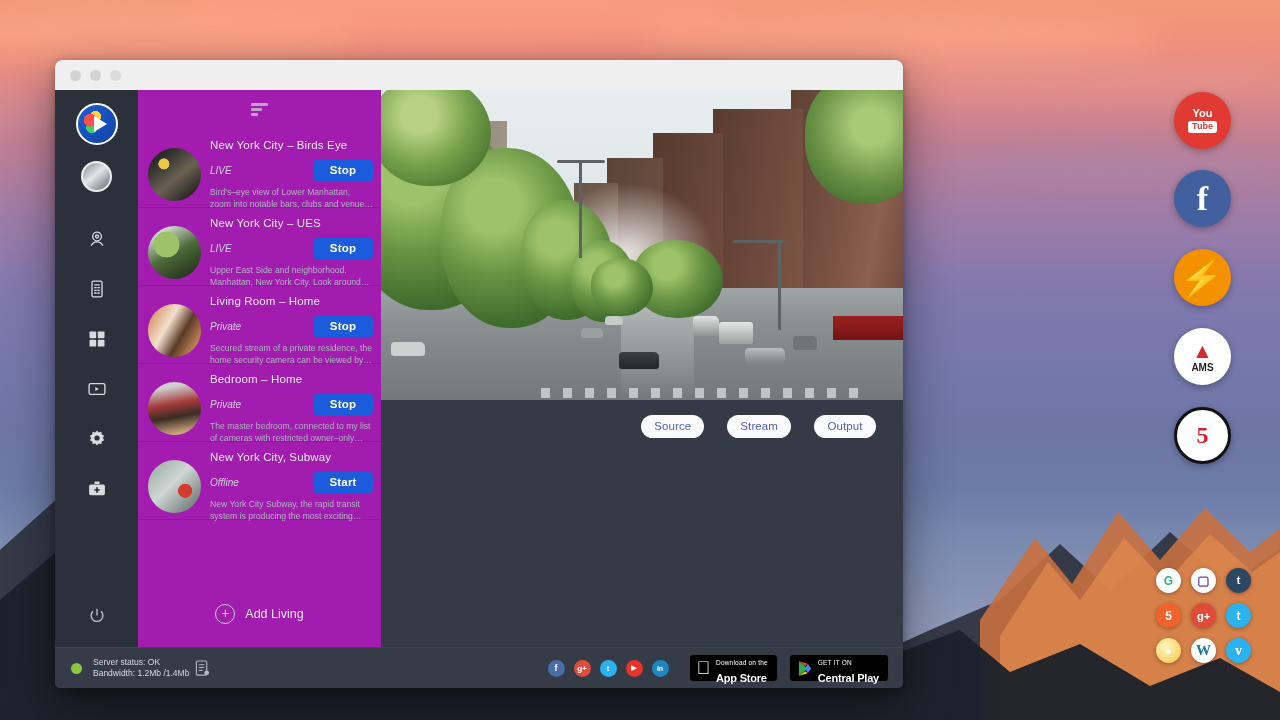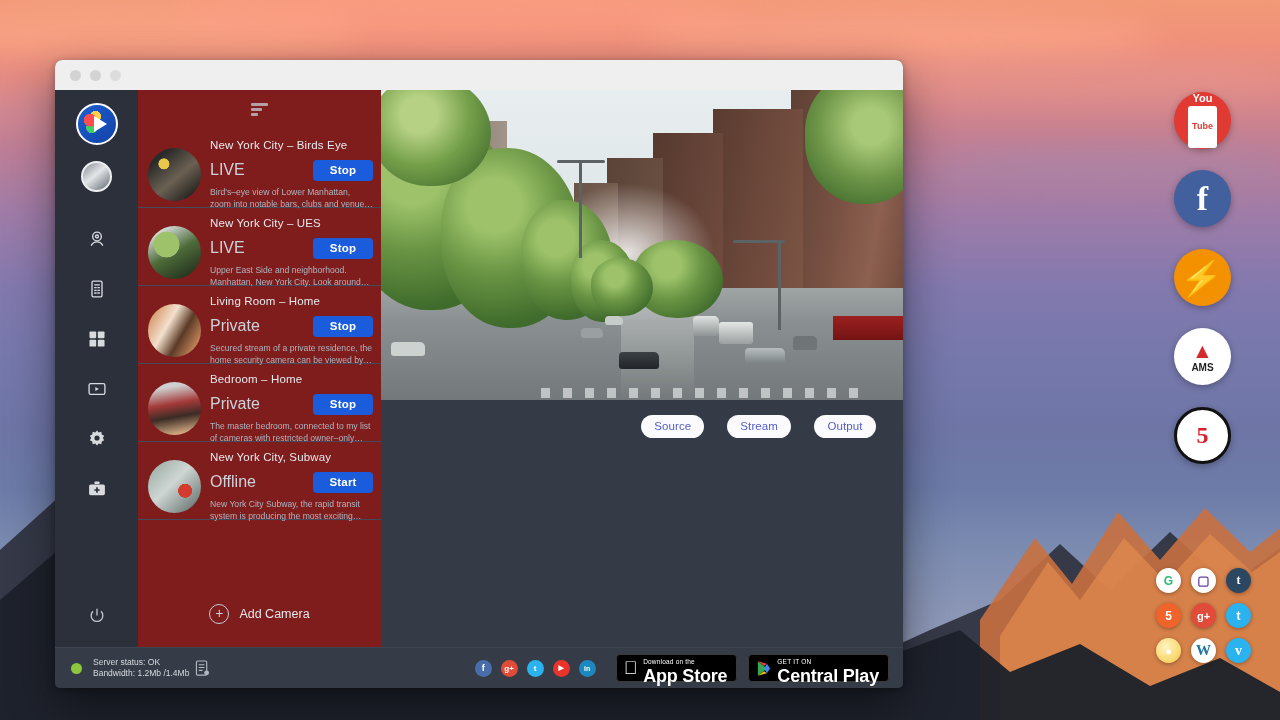--- a/index.html
+++ b/index.html
@@ -89,21 +89,21 @@
     color: #e7e9ec; opacity: .92;
   }
   .rail-spacer { flex: 1; }
   .rail-icon.power { margin-bottom: 18px; opacity: .8; }
   .rail-icon svg { width: 20px; height: 20px; fill: none; stroke: #e7e9ec; stroke-width: 1.6; }
   .rail-icon svg.filled { fill: #e7e9ec; stroke: none; }
 
   
   #listcol {
     width: 243px; flex: 0 0 243px;
-    background: #7f1d1d;
+    background: #a21caf;
     display: flex; flex-direction: column; align-items: center;
   }
   #list-toolbar {
     height: 40px; display: flex; align-items: center;
     justify-content: center; flex: 0 0 40px;
   }
   #sort-icon { width: 18px; height: 16px; position: relative; opacity: .75; }
   #sort-icon i {
     position: absolute; left: 0; display: block;
     height: 3px; background: #c8ccd4; border-radius: 1px;
@@ -122,21 +122,21 @@
     width: 53px; height: 53px; border-radius: 50%;
     flex: 0 0 53px; margin-top: 9px; margin-right: 9px;
     background-size: cover; background-position: center;
   }
   .cam-body { flex: 1; min-width: 0; }
   .cam-title {
     color: #e6e8ec; font-size: 11.5px; letter-spacing: .15px;
     margin-bottom: 8px; white-space: nowrap; overflow: hidden;
   }
   .cam-row { display: flex; align-items: center; height: 22px; }
-  .cam-state { color: #cdd2da; font-size: 16px; flex: 1; }
+  .cam-state { color: #cdd2da; font-size: 10px; flex: 1; font-style: italic; }
   .cam-btn {
     width: 60px; height: 21px; border-radius: 4px;
     background: #1a5cdb; color: #fff; border: 0;
     font-size: 11.5px; font-weight: bold;
     font-family: "Liberation Sans", sans-serif;
     cursor: pointer; letter-spacing: .2px;
   }
   .cam-desc {
     color: #aeb4bf; font-size: 8.6px; line-height: 1.4;
     margin-top: 5px;
@@ -247,21 +247,21 @@
     font-weight: bold; cursor: pointer;
   }
   .store {
     height: 28px; border-radius: 4px; background: #000;
     display: flex; align-items: center; padding: 0 9px 0 7px;
     gap: 6px; margin-left: 11px; cursor: pointer;
     border: 1px solid #3a3a3a;
   }
   .store .st-txt { line-height: 1.08; }
   .store .st-top { font-size: 6.5px; color: #fff; letter-spacing: .2px; }
-  .store .st-big { font-size: 18px; color: #fff; font-weight: bold; letter-spacing: -.2px; }
+  .store .st-big { font-size: 11px; color: #fff; font-weight: bold; letter-spacing: -.2px; }
   .apple-glyph { font-size: 18px; color: #fff; line-height: 1; }
 
   
   .dock-icon {
     position: absolute; border-radius: 50%;
     display: flex; align-items: center; justify-content: center;
     box-shadow: 0 2px 7px rgba(0,0,0,.3);
     cursor: pointer;
   }
   .mini {
@@ -423,21 +423,21 @@
                 <button class="cam-btn">Start</button>
               </div>
               <div class="cam-desc">New York City Subway, the rapid transit system is producing the most exciting livestreams, we ...</div>
             </div>
           </div>
 
         </div>
 
         <div id="add-camera">
           <div class="plus">+</div>
-          <span class="lbl">Add Camera</span>
+          <span class="lbl">Add Living</span>
         </div>
       </div>
 
       <div id="maincol">
 
 
         <div id="preview">
           <div class="sky"></div>
 
           <div class="bldgR" style="right:-6px;width:118px;top:-4px;height:74%;"></div>
@@ -534,21 +534,21 @@
           <span class="st-top">GET IT ON</span><br>
           <span class="st-big">Central Play</span>
         </span>
       </div>
     </div>
 
   </div>
 
   <div class="dock-icon" style="left:1174px;top:92px;width:57px;height:57px;background:#e03a33;flex-direction:column;">
     <span style="color:#fff;font-size:11px;font-weight:bold;line-height:1;">You</span>
-    <span style="margin-top:2px;background:#fff;color:#e03a33;font-size:9px;font-weight:bold;padding:16px 4px;border-radius:3px;line-height:1.1;">Tube</span>
+    <span style="margin-top:2px;background:#fff;color:#e03a33;font-size:9px;font-weight:bold;padding:1px 4px;border-radius:3px;line-height:1.1;">Tube</span>
   </div>
 
   <div class="dock-icon" style="left:1174px;top:170px;width:57px;height:57px;background:#41609d;">
     <span style="color:#fff;font-size:34px;font-weight:bold;font-family:'Liberation Serif',serif;line-height:1;">f</span>
   </div>
 
   <div class="dock-icon" style="left:1174px;top:328px;width:57px;height:57px;background:#fff;">
     <div style="text-align:center;line-height:1;">
       <div style="color:#d32b2b;font-size:21px;font-weight:bold;font-family:'Liberation Serif',serif;">▲</div>
       <div style="color:#222;font-size:10px;font-weight:bold;margin-top:1px;">AMS</div>

